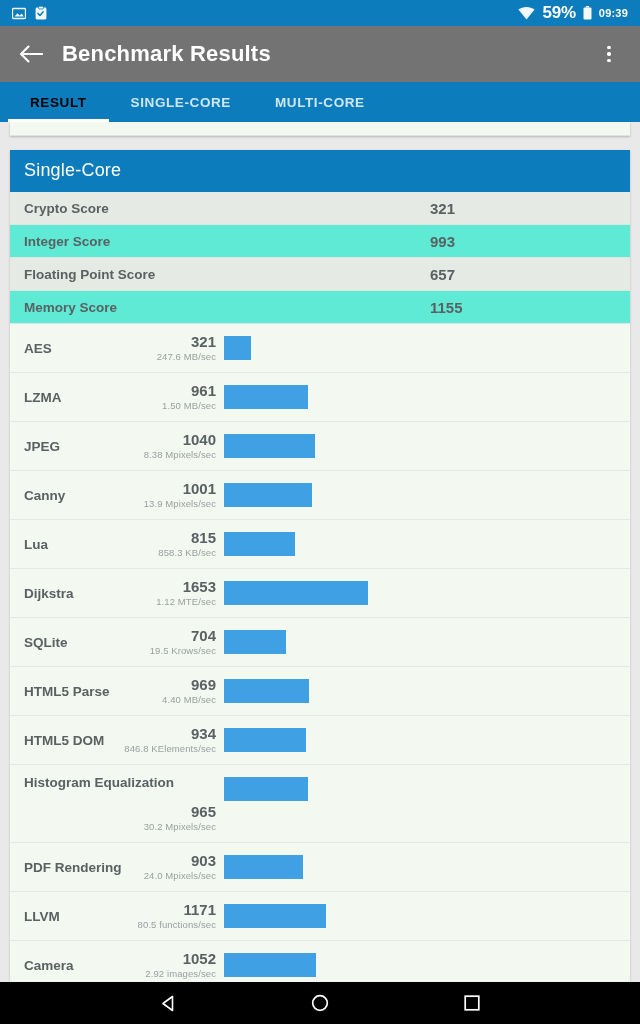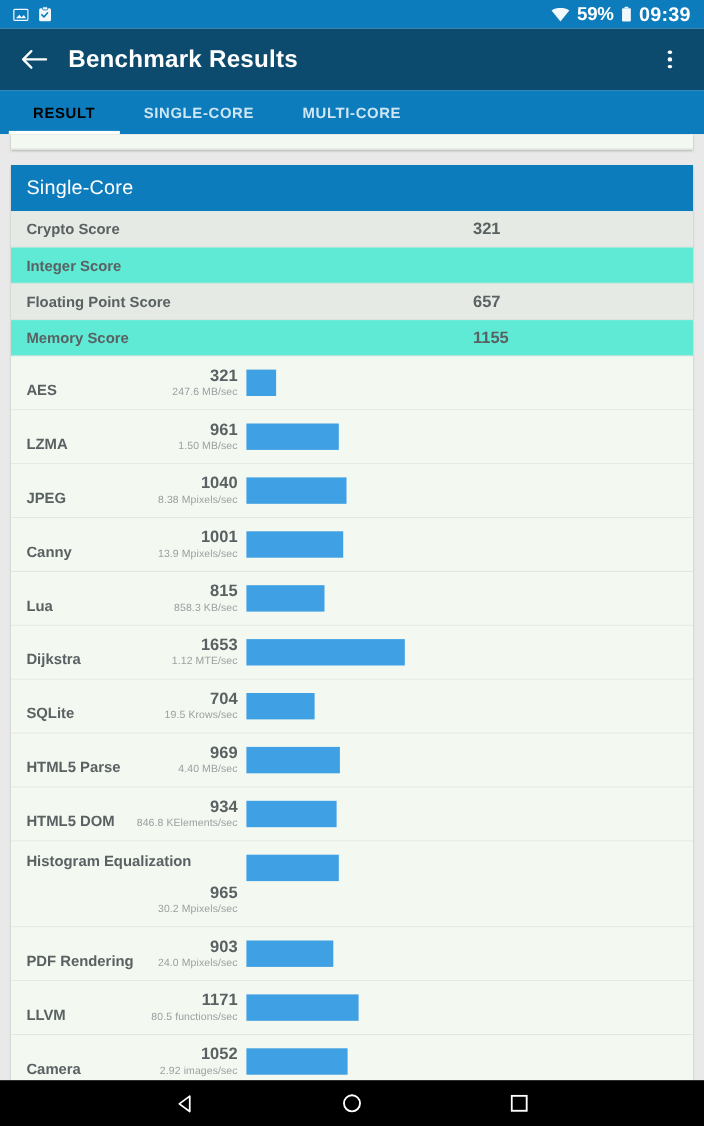--- a/index.html
+++ b/index.html
@@ -14,24 +14,24 @@
   
   .statusbar {
     height: 26px; background: #0c7cbd; color: #ffffff;
     display: flex; align-items: center; padding: 0 12px;
     font-size: 13px; font-weight: bold;
   }
   .sb-left { display: flex; align-items: center; gap: 9px; }
   .sb-right { margin-left: auto; display: flex; align-items: center; gap: 7px; }
   .sb-icon { display: inline-block; line-height: 0; opacity: .95; }
   .sb-pct { font-size: 17px; letter-spacing: -.2px; }
-  .sb-time { font-size: 18px; letter-spacing: .2px; }
-
-  
-  .appbar { height: 56px; background: #0c4a6e; display: flex; align-items: center; padding: 0 14px; }
+  .sb-time { font-size: 11px; letter-spacing: .2px; }
+
+  
+  .appbar { height: 56px; background: #737373; display: flex; align-items: center; padding: 0 14px; }
   .back-btn { width: 34px; height: 34px; display: flex; align-items: center; justify-content: center; cursor: pointer; }
   .appbar-title {
     color: #fff; font-size: 22px; font-weight: bold;
     margin-left: 14px; letter-spacing: .2px; white-space: nowrap;
   }
   .overflow-btn {
     margin-left: auto; width: 34px; height: 38px;
     display: flex; flex-direction: column; align-items: center; justify-content: center; gap: 3px;
     cursor: pointer;
   }
@@ -86,21 +86,21 @@
     min-height: 45px; padding: 9px 0 9px 14px;
   }
   .bench-left { flex: 0 0 200px; position: relative; min-height: 28px; }
   .bench-name {
     font-size: 13.5px; font-weight: bold; color: #5a6163;
     line-height: 17px; padding-right: 6px;
   }
   .bench-numbers { text-align: right; padding-right: 8px; }
   .bench-score { font-size: 15px; font-weight: bold; color: #5a6163; line-height: 17px; }
   .bench-rate { font-size: 9.5px; color: #9aa0a0; line-height: 13px; letter-spacing: .1px; }
-  .bench-row.inline .bench-left { display: flex; align-items: flex-end; }
+  .bench-row.inline .bench-left { display: flex; align-items: center; }
   .bench-row.inline .bench-name { flex: 1; }
   .bench-row.inline .bench-numbers { flex: 0 0 auto; }
   .bench-row.stacked .bench-numbers { margin-top: 12px; }
   .bench-bar-cell { flex: 1; padding-top: 3px; }
   .bench-bar { height: 24px; background: #3fa0e3; }
 
   
   .navbar {
     position: absolute; left: 0; right: 0; bottom: 0; height: 42px;
     background: #000000; display: flex; align-items: center; justify-content: center; gap: 118px;
@@ -179,20 +179,21 @@
     <div class="card">
       <div class="card-header">Single-Core</div>
 
       <div id="summary-list">
           <div class="score-row">
             <div class="score-label">Crypto Score</div>
             <div class="score-val-wrap" style="font-size: 15px; font-weight: bold; color: rgb(90, 97, 99);">321</div>
           </div>
           <div class="score-row">
             <div class="score-label">Integer Score</div>
+            <div class="score-val-wrap" style="font-size: 15px; font-weight: bold; color: rgb(90, 97, 99);">993</div>
           </div>
           <div class="score-row">
             <div class="score-label">Floating Point Score</div>
             <div class="score-val-wrap" style="font-size: 15px; font-weight: bold; color: rgb(90, 97, 99);">657</div>
           </div>
           <div class="score-row">
             <div class="score-label">Memory Score</div>
             <div class="score-val-wrap" style="font-size: 15px; font-weight: bold; color: rgb(90, 97, 99);">1155</div>
           </div>
         </div>

